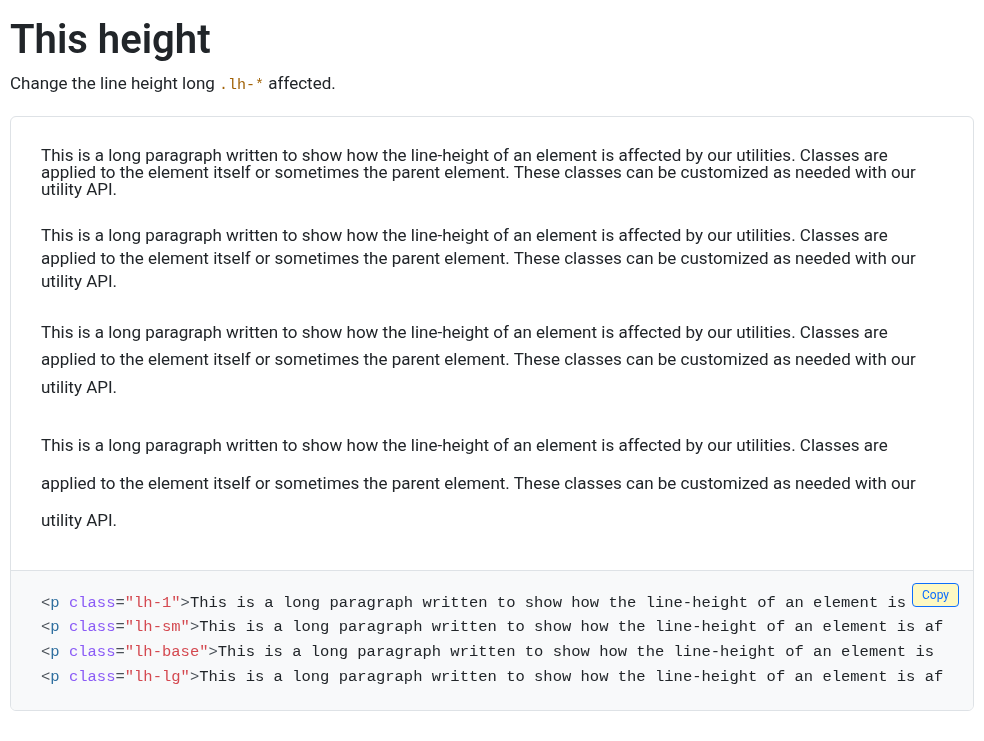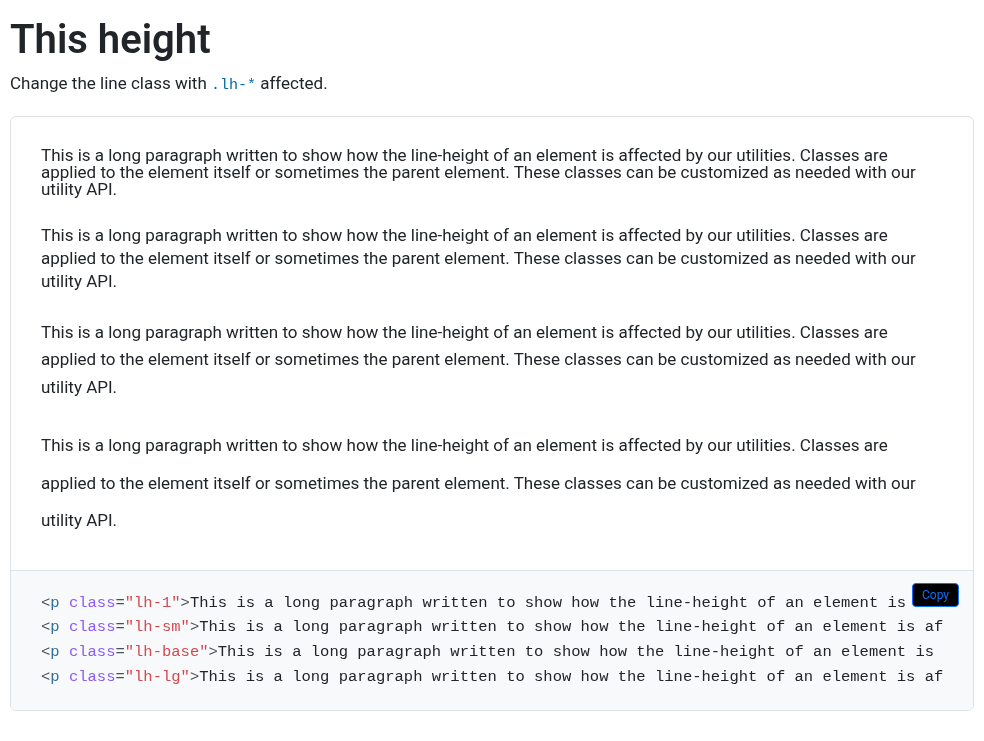--- a/index.html
+++ b/index.html
@@ -22,21 +22,21 @@
     color: #212529;
   }
   p.lead {
     font-size: 17px;
     margin-bottom: 22px;
     color: #212529;
   }
   code.inline {
     font-family: SFMono-Regular, Menlo, Monaco, Consolas, "Liberation Mono", "Courier New", monospace;
     font-size: 15px;
-    color: #0369a1;
+    color: #a16207;
   }
   .example-wrap {
     border: 1px solid #dee2e6;
     border-radius: 6px;
     overflow: hidden;
     margin-bottom: 10px;
   }
   .example-preview {
     padding: 30px 30px 30px 30px;
   }
@@ -57,21 +57,21 @@
     position: relative;
     background: #f8f9fa;
     border-top: 1px solid #dee2e6;
     padding: 20px 30px 20px 30px;
     overflow-x: hidden;
   }
   .copy-btn {
     position: absolute;
     top: 12px;
     right: 14px;
-    background: #000000;
+    background: #fef9c3;
     border: 1px solid #0d6efd;
     color: #0d6efd;
     font-size: 12px;
     padding: 4px 9px;
     border-radius: 4px;
     cursor: pointer;
     font-family: inherit;
   }
   pre {
     font-family: SFMono-Regular, Menlo, Monaco, Consolas, "Liberation Mono", "Courier New", monospace;
@@ -85,21 +85,21 @@
   .tok-tag { color: #2f6f9f; }
   .tok-attr { color: #8b5cf6; }
   .tok-string { color: #d44950; }
 </style>
 </head>
 <body>
 
 <h2 class="page-title">This height</h2>
 
 <p class="lead">
-  <span>Change the line class with </span><code class="inline">.lh-*</code><span> affected.</span>
+  <span>Change the line height long </span><code class="inline">.lh-*</code><span> affected.</span>
 </p>
 
 <div class="example-wrap">
   <div class="example-preview">
     <p class="lh-1">This is a long paragraph written to show how the line-height of an element is affected by our utilities. Classes are applied to the element itself or sometimes the parent element. These classes can be customized as needed with our utility API.</p>
     <p class="lh-sm">This is a long paragraph written to show how the line-height of an element is affected by our utilities. Classes are applied to the element itself or sometimes the parent element. These classes can be customized as needed with our utility API.</p>
     <p class="lh-base">This is a long paragraph written to show how the line-height of an element is affected by our utilities. Classes are applied to the element itself or sometimes the parent element. These classes can be customized as needed with our utility API.</p>
     <p class="lh-lg">This is a long paragraph written to show how the line-height of an element is affected by our utilities. Classes are applied to the element itself or sometimes the parent element. These classes can be customized as needed with our utility API.</p>
   </div>
   <div class="code-block">

